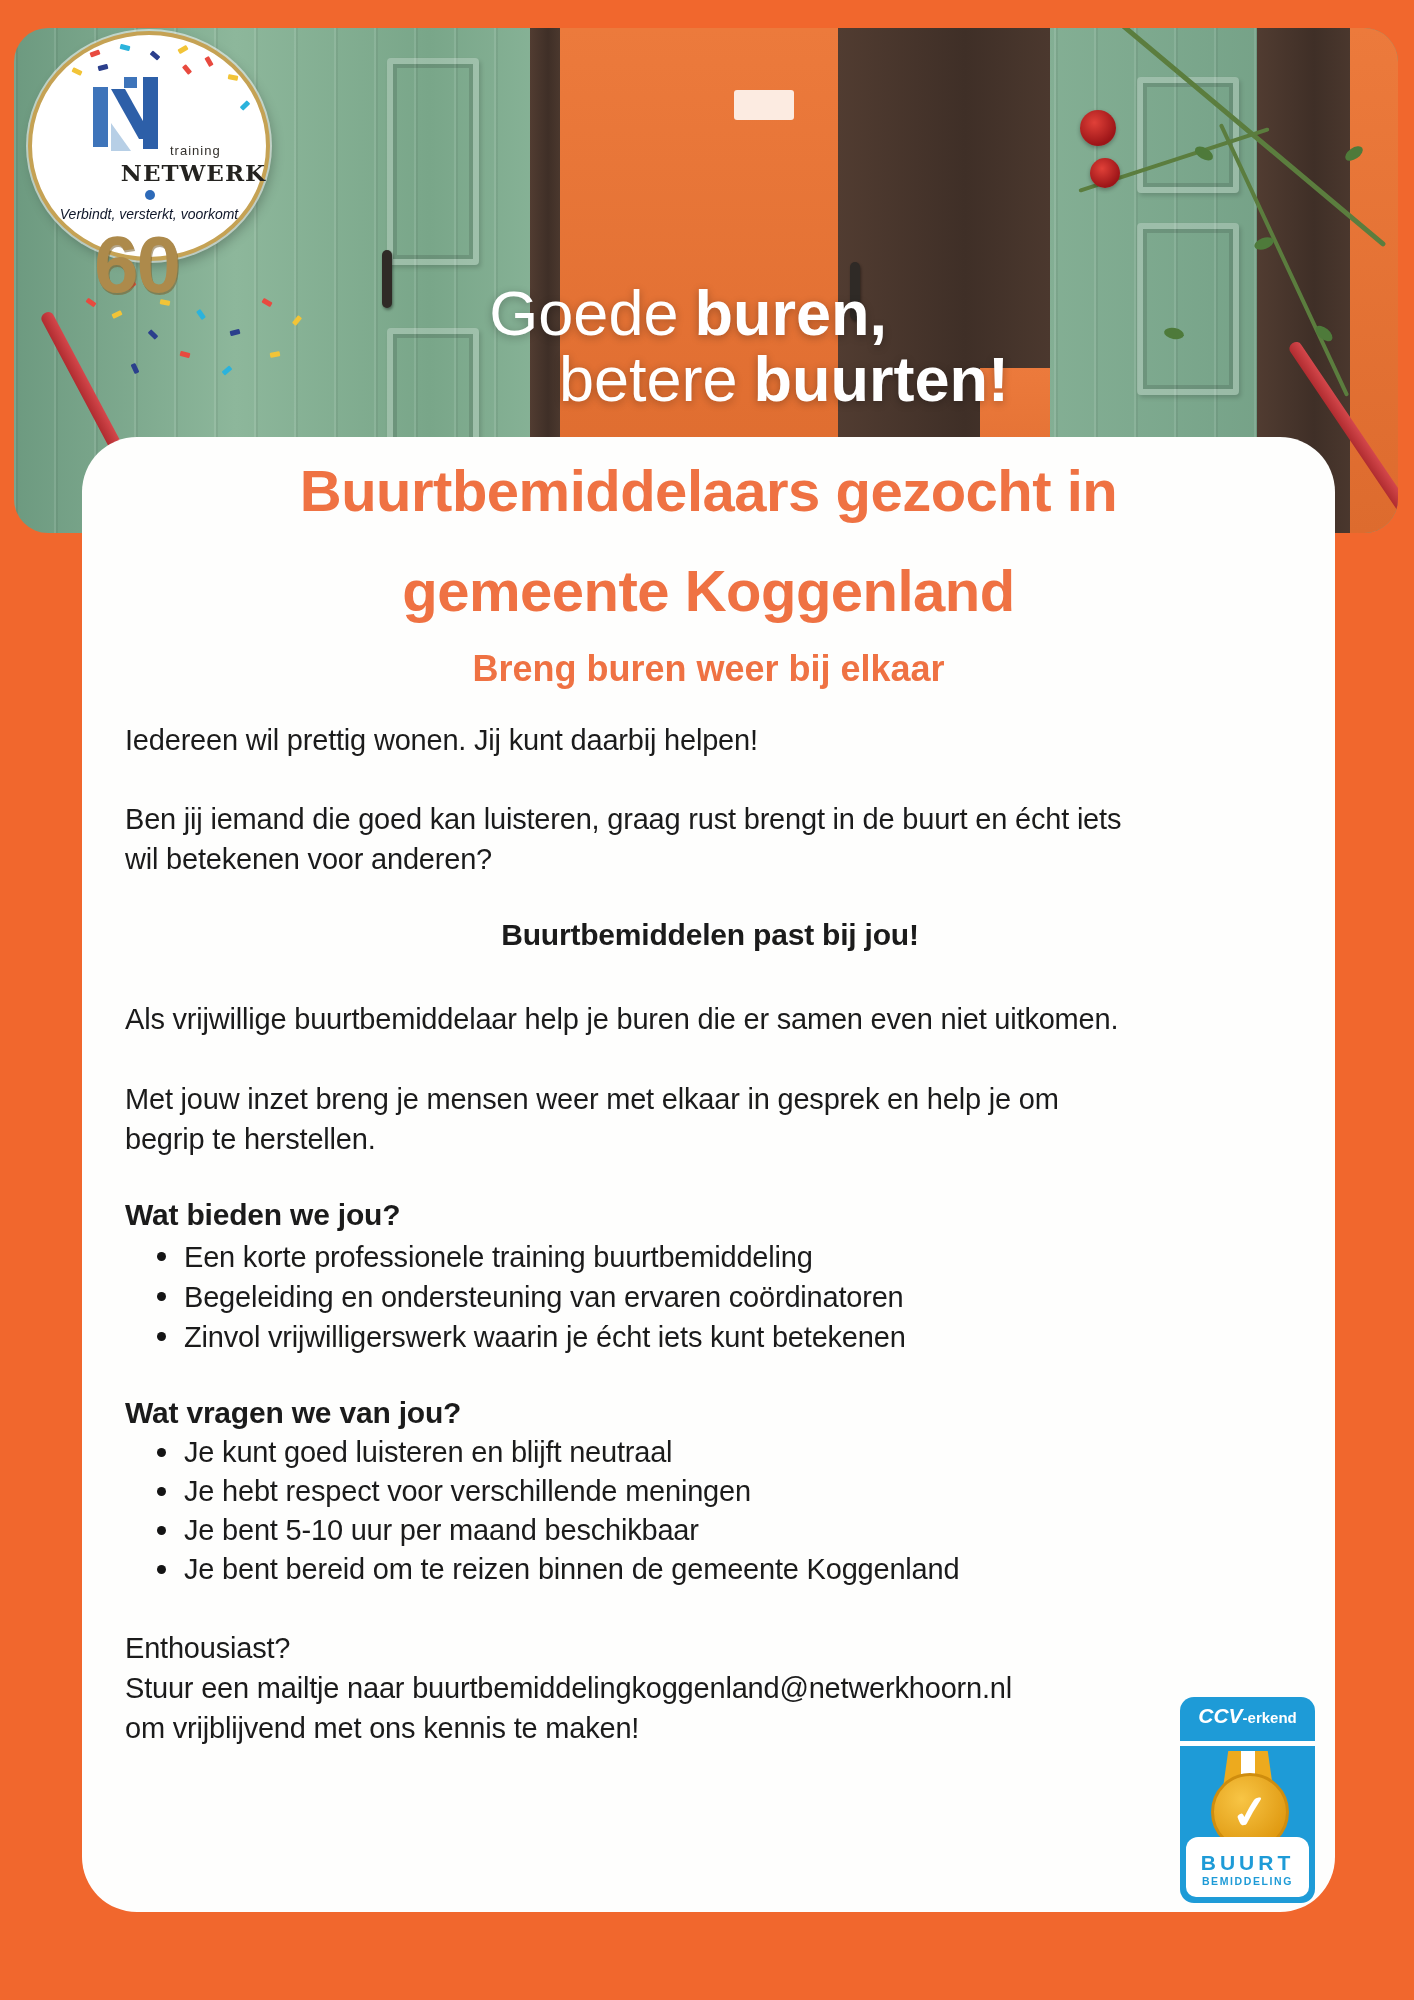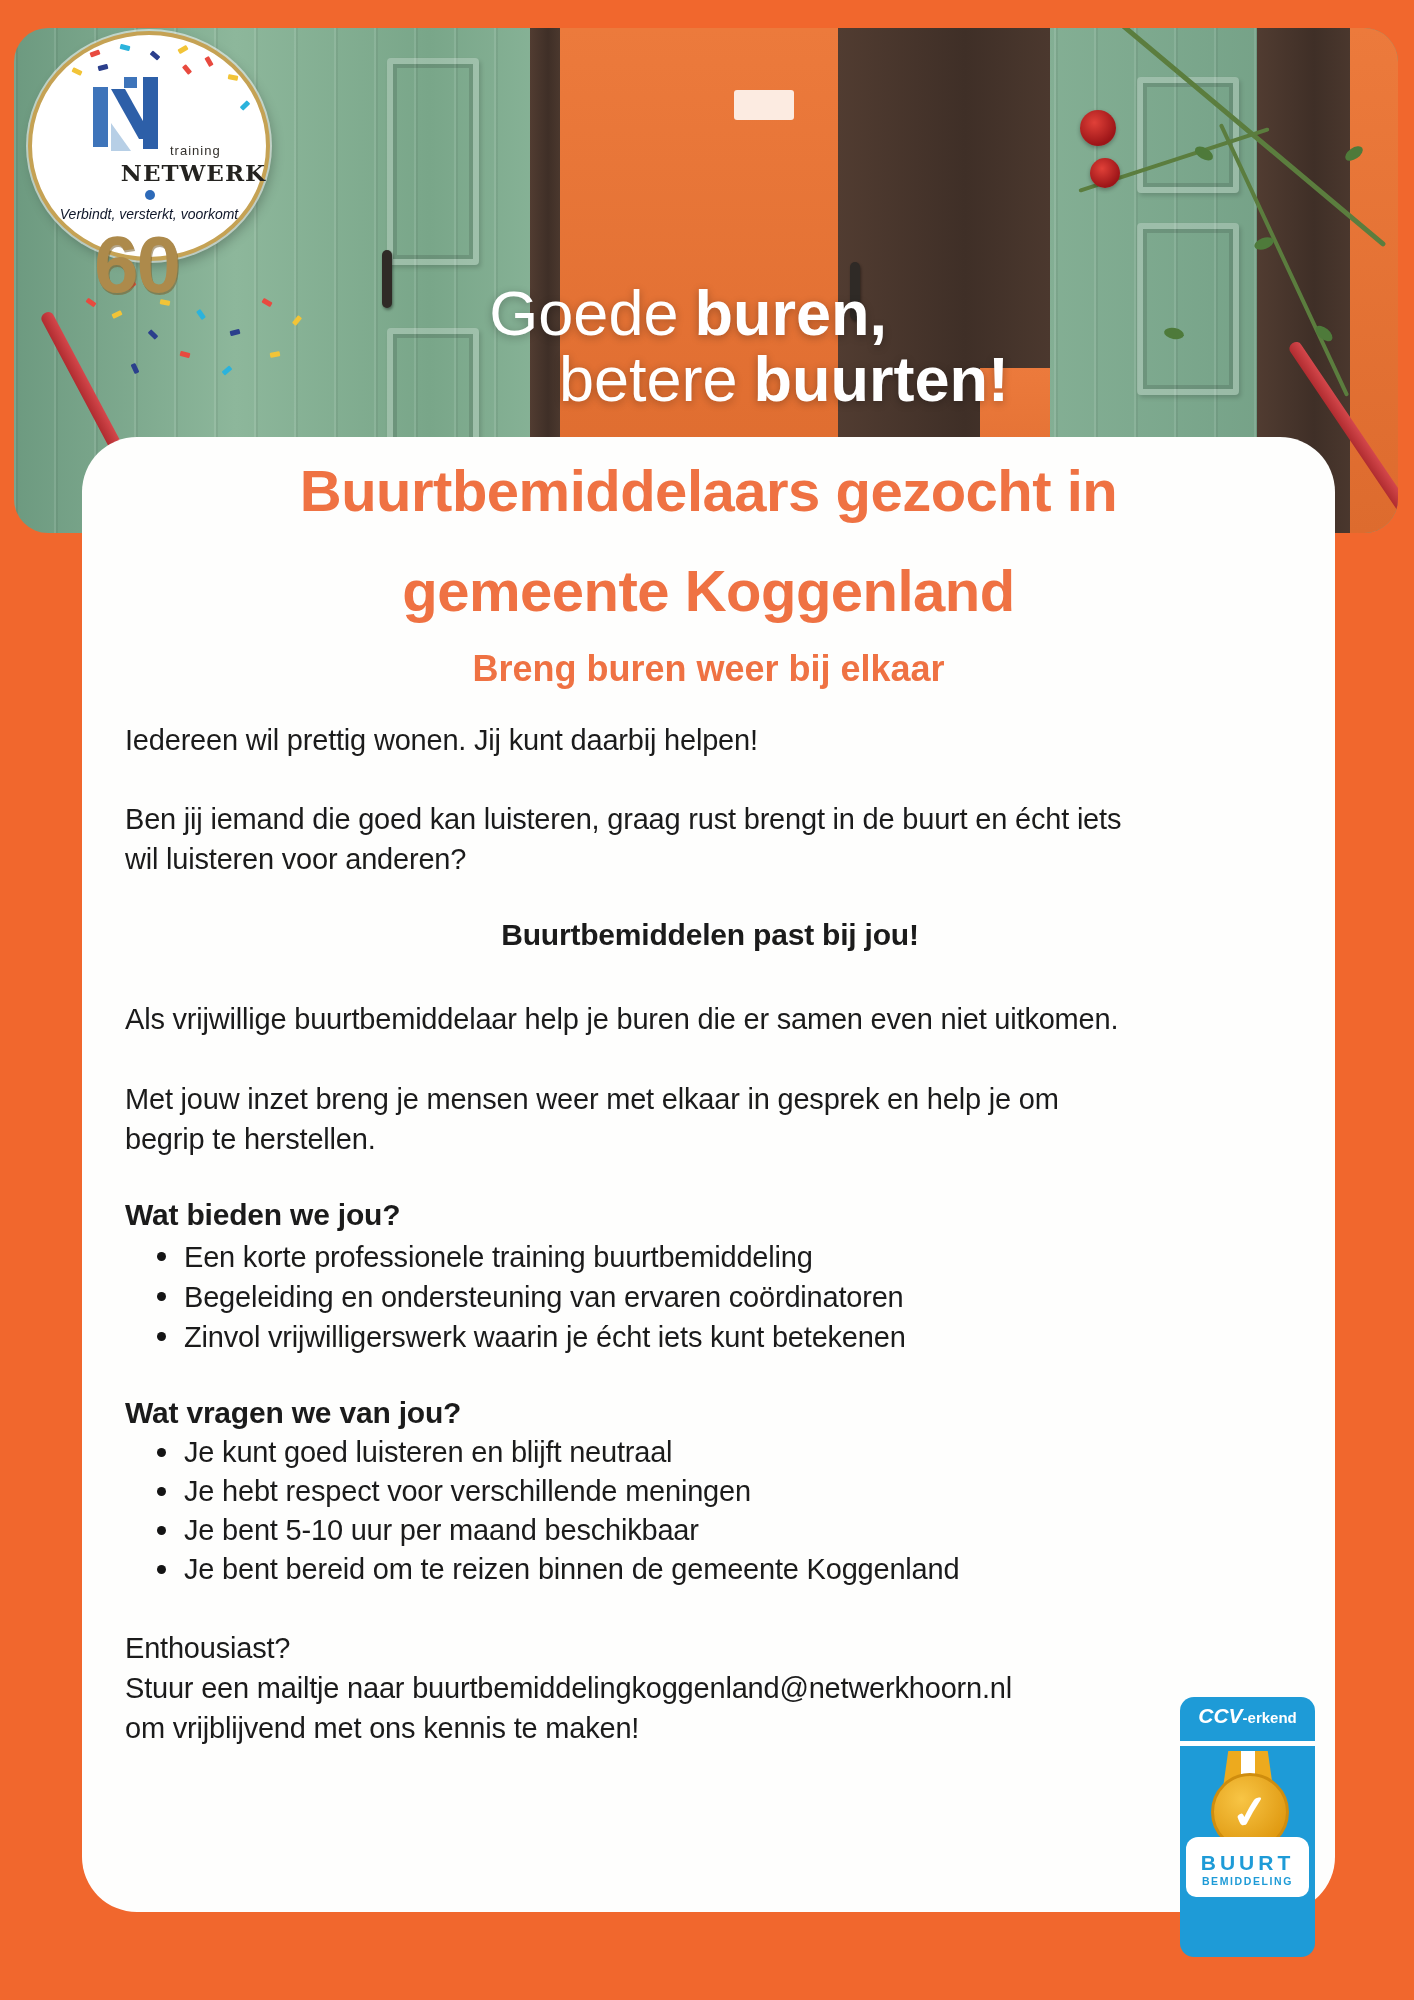--- a/index.html
+++ b/index.html
@@ -47,21 +47,21 @@
        color:#EF7243;line-height:1;}
   .body-txt{position:absolute;left:43px;right:40px;font-size:29px;line-height:40px;color:#1b1b1b;
        letter-spacing:-0.2px;}
   .bold-line{font-weight:700;font-size:30px;}
   .center{text-align:center;}
   .sec-h{font-weight:700;font-size:30px;}
   .bullet{display:flex;}
   .bdot{width:9px;height:9px;border-radius:50%;background:#141414;margin:15px 18px 0 32px;flex:0 0 auto;}
 
   
-  .badge{position:absolute;left:1098px;top:1260px;width:135px;height:260px;border-radius:14px;
+  .badge{position:absolute;left:1098px;top:1260px;width:135px;height:206px;border-radius:14px;
          background:#1E9BD7;overflow:hidden;}
   .badge-top{position:absolute;left:0;top:8px;width:100%;text-align:center;color:#fff;line-height:1;}
   .badge-ccv{font-weight:700;font-size:21px;font-style:italic;}
   .badge-erkend{font-size:15px;font-weight:600;}
   .badge-sep{position:absolute;left:0;top:44px;width:100%;height:5px;background:#fff;}
   .ribbon{position:absolute;left:42px;top:54px;width:52px;height:44px;background:#EDAA1E;
           clip-path:polygon(12% 0,88% 0,100% 100%,0 100%);}
   .ribbon-stripe{position:absolute;left:19px;top:0;width:14px;height:100%;background:#fff;}
   .medal{position:absolute;left:31px;top:76px;width:72px;height:72px;border-radius:50%;
          background:radial-gradient(circle at 38% 32%,#F8C545,#E09A12 75%);border:3px solid #cf8d0e;
@@ -163,21 +163,21 @@
 
   <div class="card">
     <div class="ttl" style="top:25px;">Buurtbemiddelaars gezocht in</div>
     <div class="ttl" style="top:125px;">gemeente Koggenland</div>
     <div class="sub" style="top:214px;">Breng buren weer bij elkaar</div>
 
     <div class="body-txt" style="top:283px;">Iedereen wil prettig wonen. Jij kunt daarbij helpen!</div>
 
     <div class="body-txt" style="top:362px;">
       <div>Ben jij iemand die goed kan luisteren, graag rust brengt in de buurt en écht iets</div>
-      <div>wil luisteren voor anderen?</div>
+      <div>wil betekenen voor anderen?</div>
     </div>
 
     <div class="body-txt bold-line center" style="top:478px;">Buurtbemiddelen past bij jou!</div>
 
     <div class="body-txt" style="top:562px;">Als vrijwillige buurtbemiddelaar help je buren die er samen even niet uitkomen.</div>
 
     <div class="body-txt" style="top:642px;">
       <div>Met jouw inzet breng je mensen weer met elkaar in gesprek en help je om</div>
       <div>begrip te herstellen.</div>
     </div>

